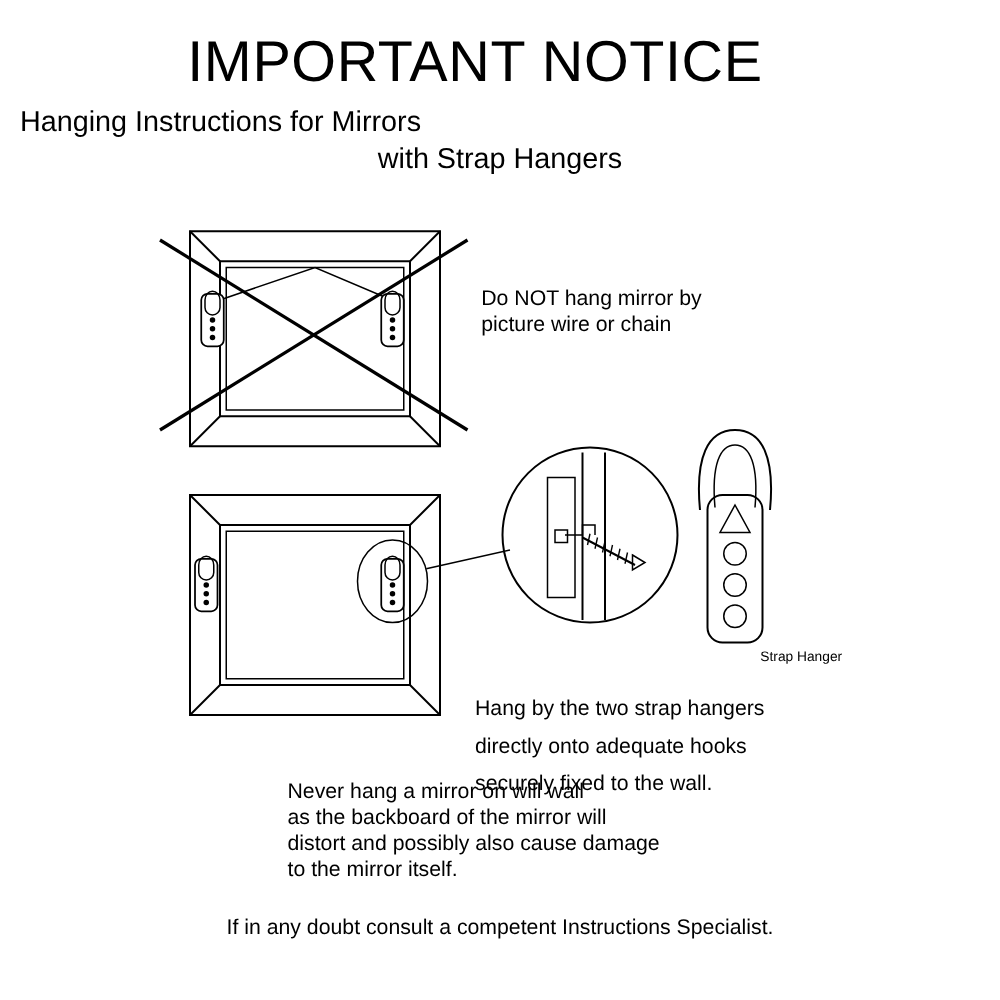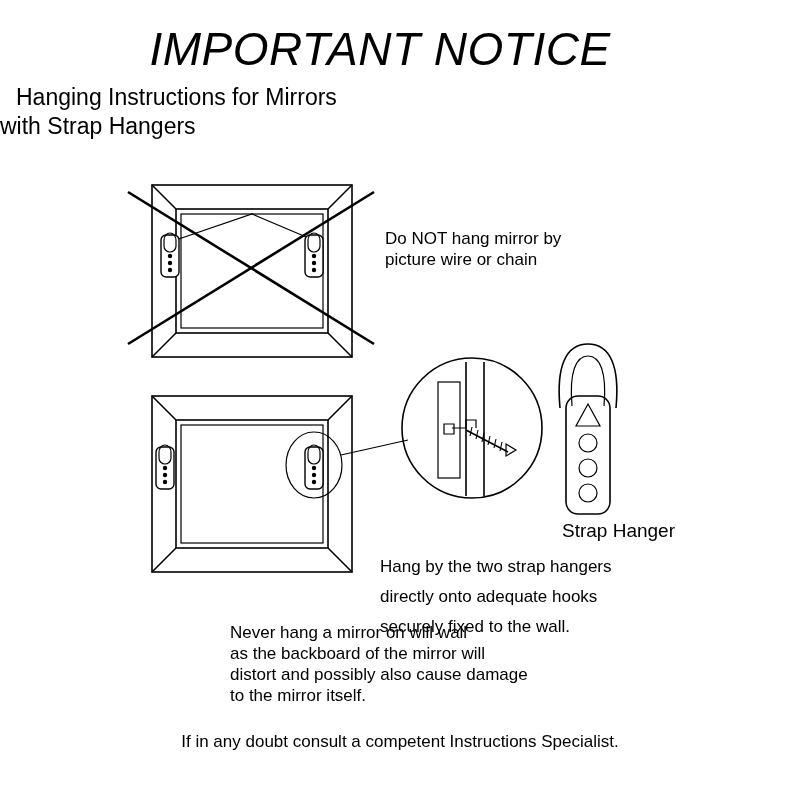--- a/index.html
+++ b/index.html
@@ -23,36 +23,35 @@
   .title {
     position: absolute;
     left: 0;
     top: 22px;
     width: 760px;
     text-align: center;
     font-size: 46px;
     font-weight: 400;
     letter-spacing: 0.5px;
     font-family: "Liberation Sans", sans-serif;
-    font-style: italic;
   }
   .subtitle1 {
     position: absolute;
     left: 16px;
     top: 84px;
     width: 732px;
     font-size: 23px;
     font-family: "Liberation Sans", sans-serif;
   }
   .subtitle2 {
     position: absolute;
     left: 0;
     top: 113px;
     width: 800px;
-    text-align: left;
+    text-align: center;
     font-size: 23px;
     font-family: "Liberation Sans", sans-serif;
   }
   .note-wire {
     position: absolute;
     left: 385px;
     top: 228px;
     width: 330px;
     font-size: 17px;
     line-height: 21px;
@@ -79,25 +78,25 @@
   .note-doubt {
     position: absolute;
     left: 0;
     top: 732px;
     width: 800px;
     text-align: center;
     font-size: 17px;
   }
   .strap-caption {
     position: absolute;
-    left: 545px;
+    left: 576px;
     top: 520px;
     width: 130px;
-    text-align: right;
-    font-size: 19px;
+    text-align: center;
+    font-size: 11px;
   }
   svg.art {
     position: absolute;
     left: 0;
     top: 0;
     width: 800px;
     height: 800px;
   }
   .ln { fill: none; stroke: #000000; stroke-width: 1.6; }
   .ln-thin { fill: none; stroke: #000000; stroke-width: 1.2; }

